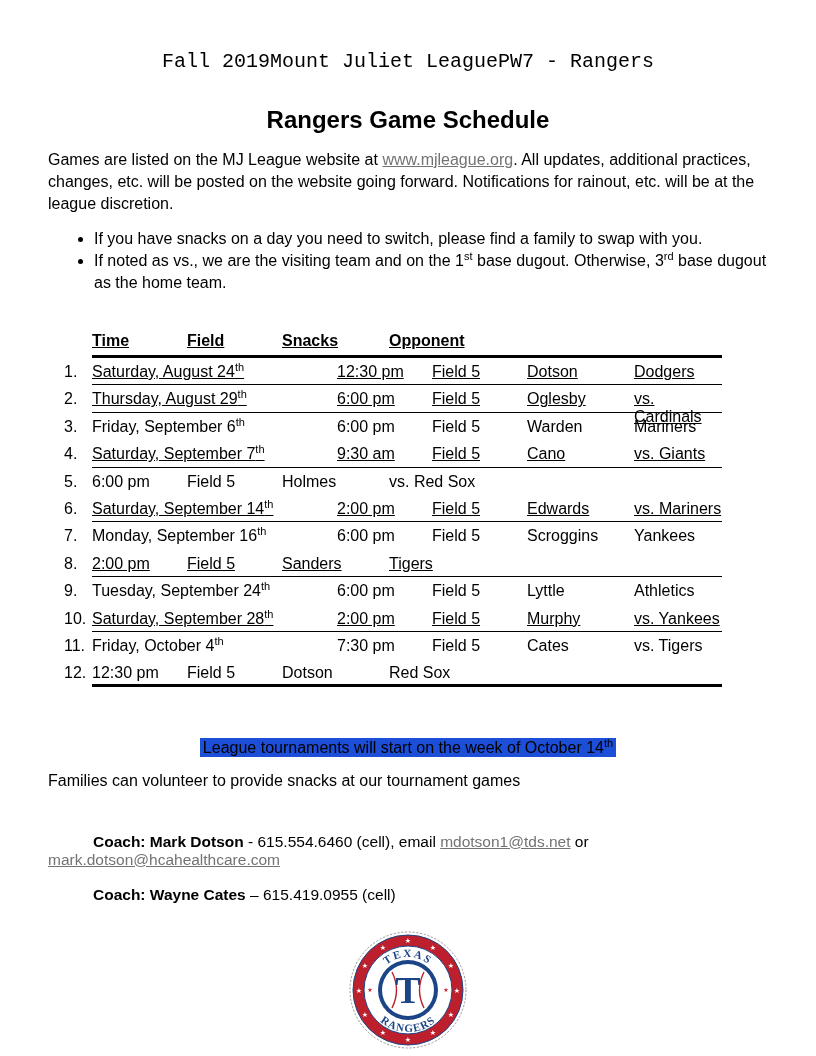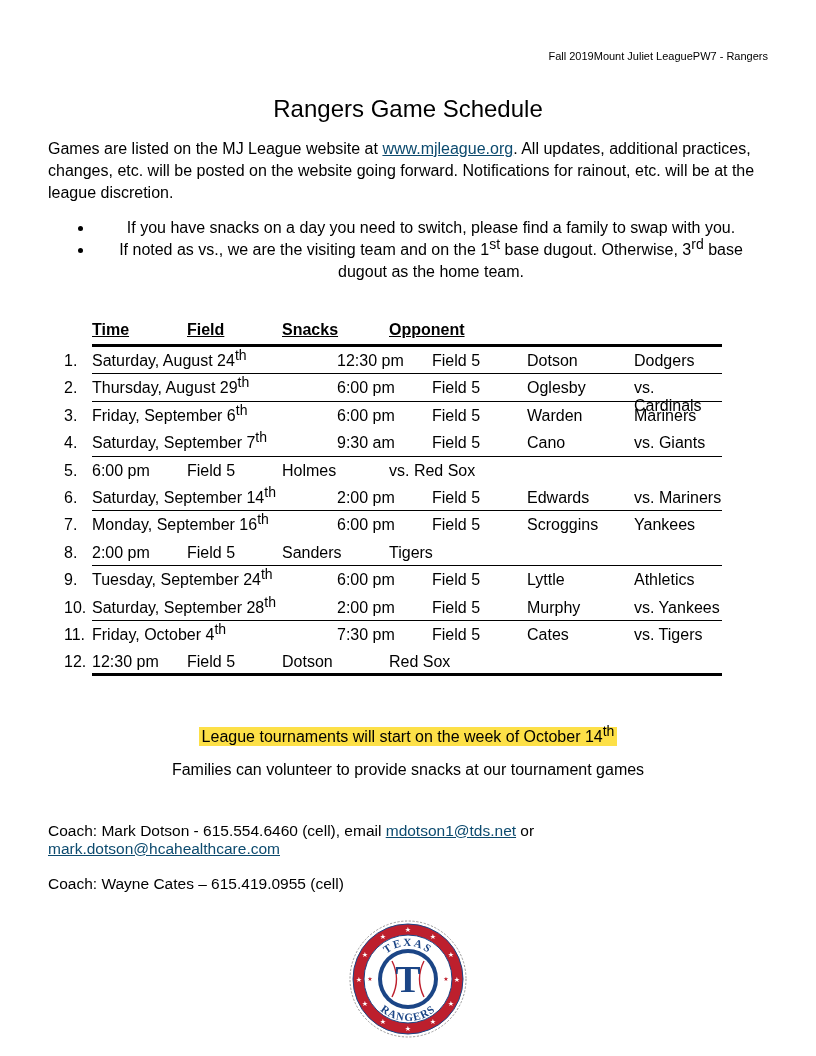--- a/index.html
+++ b/index.html
@@ -3,51 +3,51 @@
 <meta charset="utf-8">
 <style>
   * { margin:0; padding:0; box-sizing:border-box; }
   html, body { background:#ffffff; }
   body {
     width:816px; height:1056px; margin:0 auto; overflow:hidden;
     padding:50px 48px 0 48px;
     font-family:"Liberation Sans", sans-serif;
     color:#000; font-size:16px;
   }
-  .doc-header { display:flex; justify-content:flex-end; font-size:11px; }
-  .page-title { text-align:center; font-size:24px; font-weight:normal; margin-top:33px; }
+  .doc-header { display:flex; justify-content:center; font-size:20px;font-family:Liberation Mono, monospace; }
+  .page-title { text-align:center; font-size:24px; font-weight:bold; margin-top:33px; }
   .intro { margin-top:15px; line-height:22px; }
-  a.link { color:#0c4a6e; text-decoration:underline; cursor:pointer; }
+  a.link { color:#737373; text-decoration:underline; cursor:pointer; }
   ul.bullets { margin-top:13px; padding-left:46px; line-height:22px; }
-  ul.bullets li { margin:0;text-align:center; }
-  sup { font-size:14px; vertical-align:super; line-height:0; }
+  ul.bullets li { margin:0; }
+  sup { font-size:11px; vertical-align:super; line-height:0; }
 
   .schedule { margin-top:38px; margin-left:16px; width:658px; }
   .thead, .trow { display:flex; }
   .c-num   { width:28px;  flex:none; }
   .c-date  { width:245px; flex:none; }
   .c-time  { width:95px;  flex:none; }
   .c-field { width:95px;  flex:none; }
   .c-snacks{ width:101px; flex:none; }
   .c-opp   { flex:1;margin-left:6px; }
   .row-body { flex:1; display:flex; }
   .thead { height:26px; }
   .thead .row-body { border-bottom:3px solid #000; }
   .thead .hd { font-weight:bold; text-decoration:underline; }
   .trow { height:27.4px; }
   .trow .c-num, .trow .row-body { padding-top:5px; }
-  .trow .row-body.line  { border-bottom:1.2px solid #000; }
+  .trow .row-body.line  { border-bottom:1.2px solid #000;text-decoration:underline; }
   .trow .row-body.thick { border-bottom:3px solid #000; }
 
   .highlight-row { text-align:center; margin-top:52px; }
-  mark.hl { background:#fde047; color:#000; padding:1px 3px; }
-  .volunteer { text-align:center; margin-top:15px; }
+  mark.hl { background:#1d4ed8; color:#000; padding:1px 3px; }
+  .volunteer { text-align:left; margin-top:15px; }
   .coach { margin-top:43px; font-size:15.5px; }
   .coach.second { margin-top:17px; }
-  .coach b { font-weight:normal; }
+  .coach b { font-weight:bold;margin-left:45px; }
   .logo-wrap { margin-top:26px; text-align:center; }
 </style>
 </head>
 <body>
 
 <div class="doc-header">
   <span>Fall 2019</span>
   <span>Mount Juliet League</span>
   <span>PW7 - Rangers</span>
 </div>

